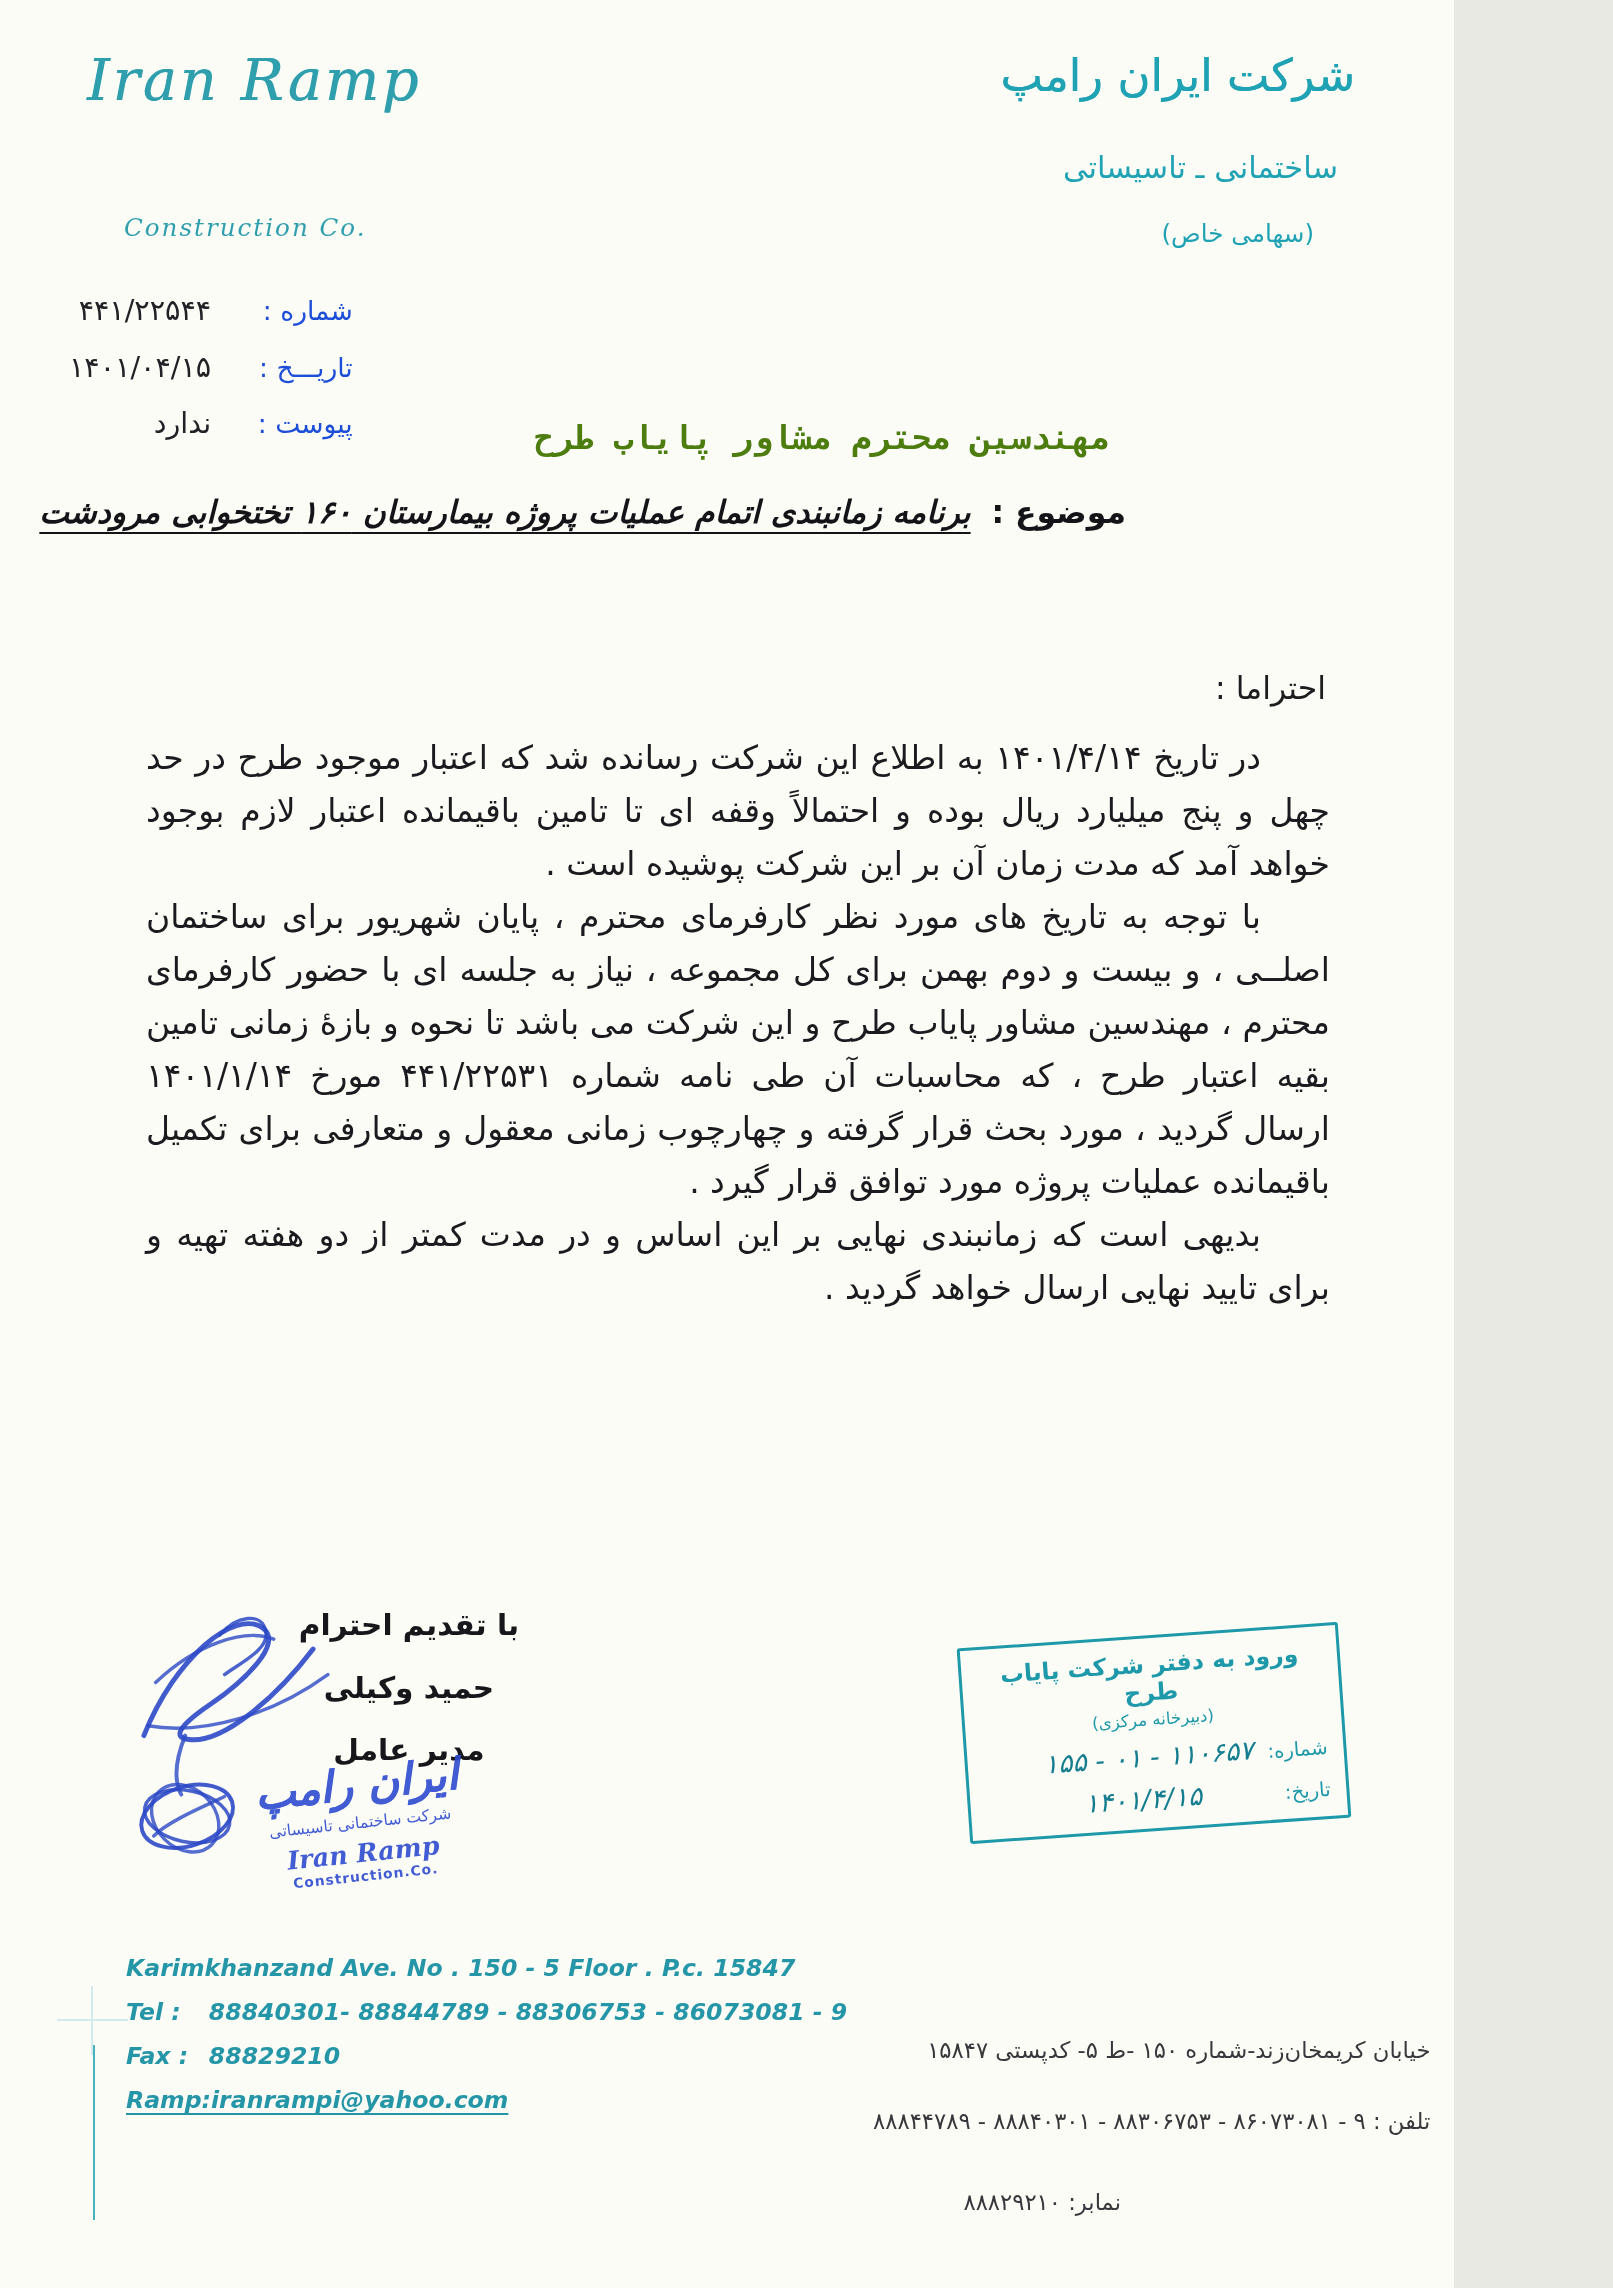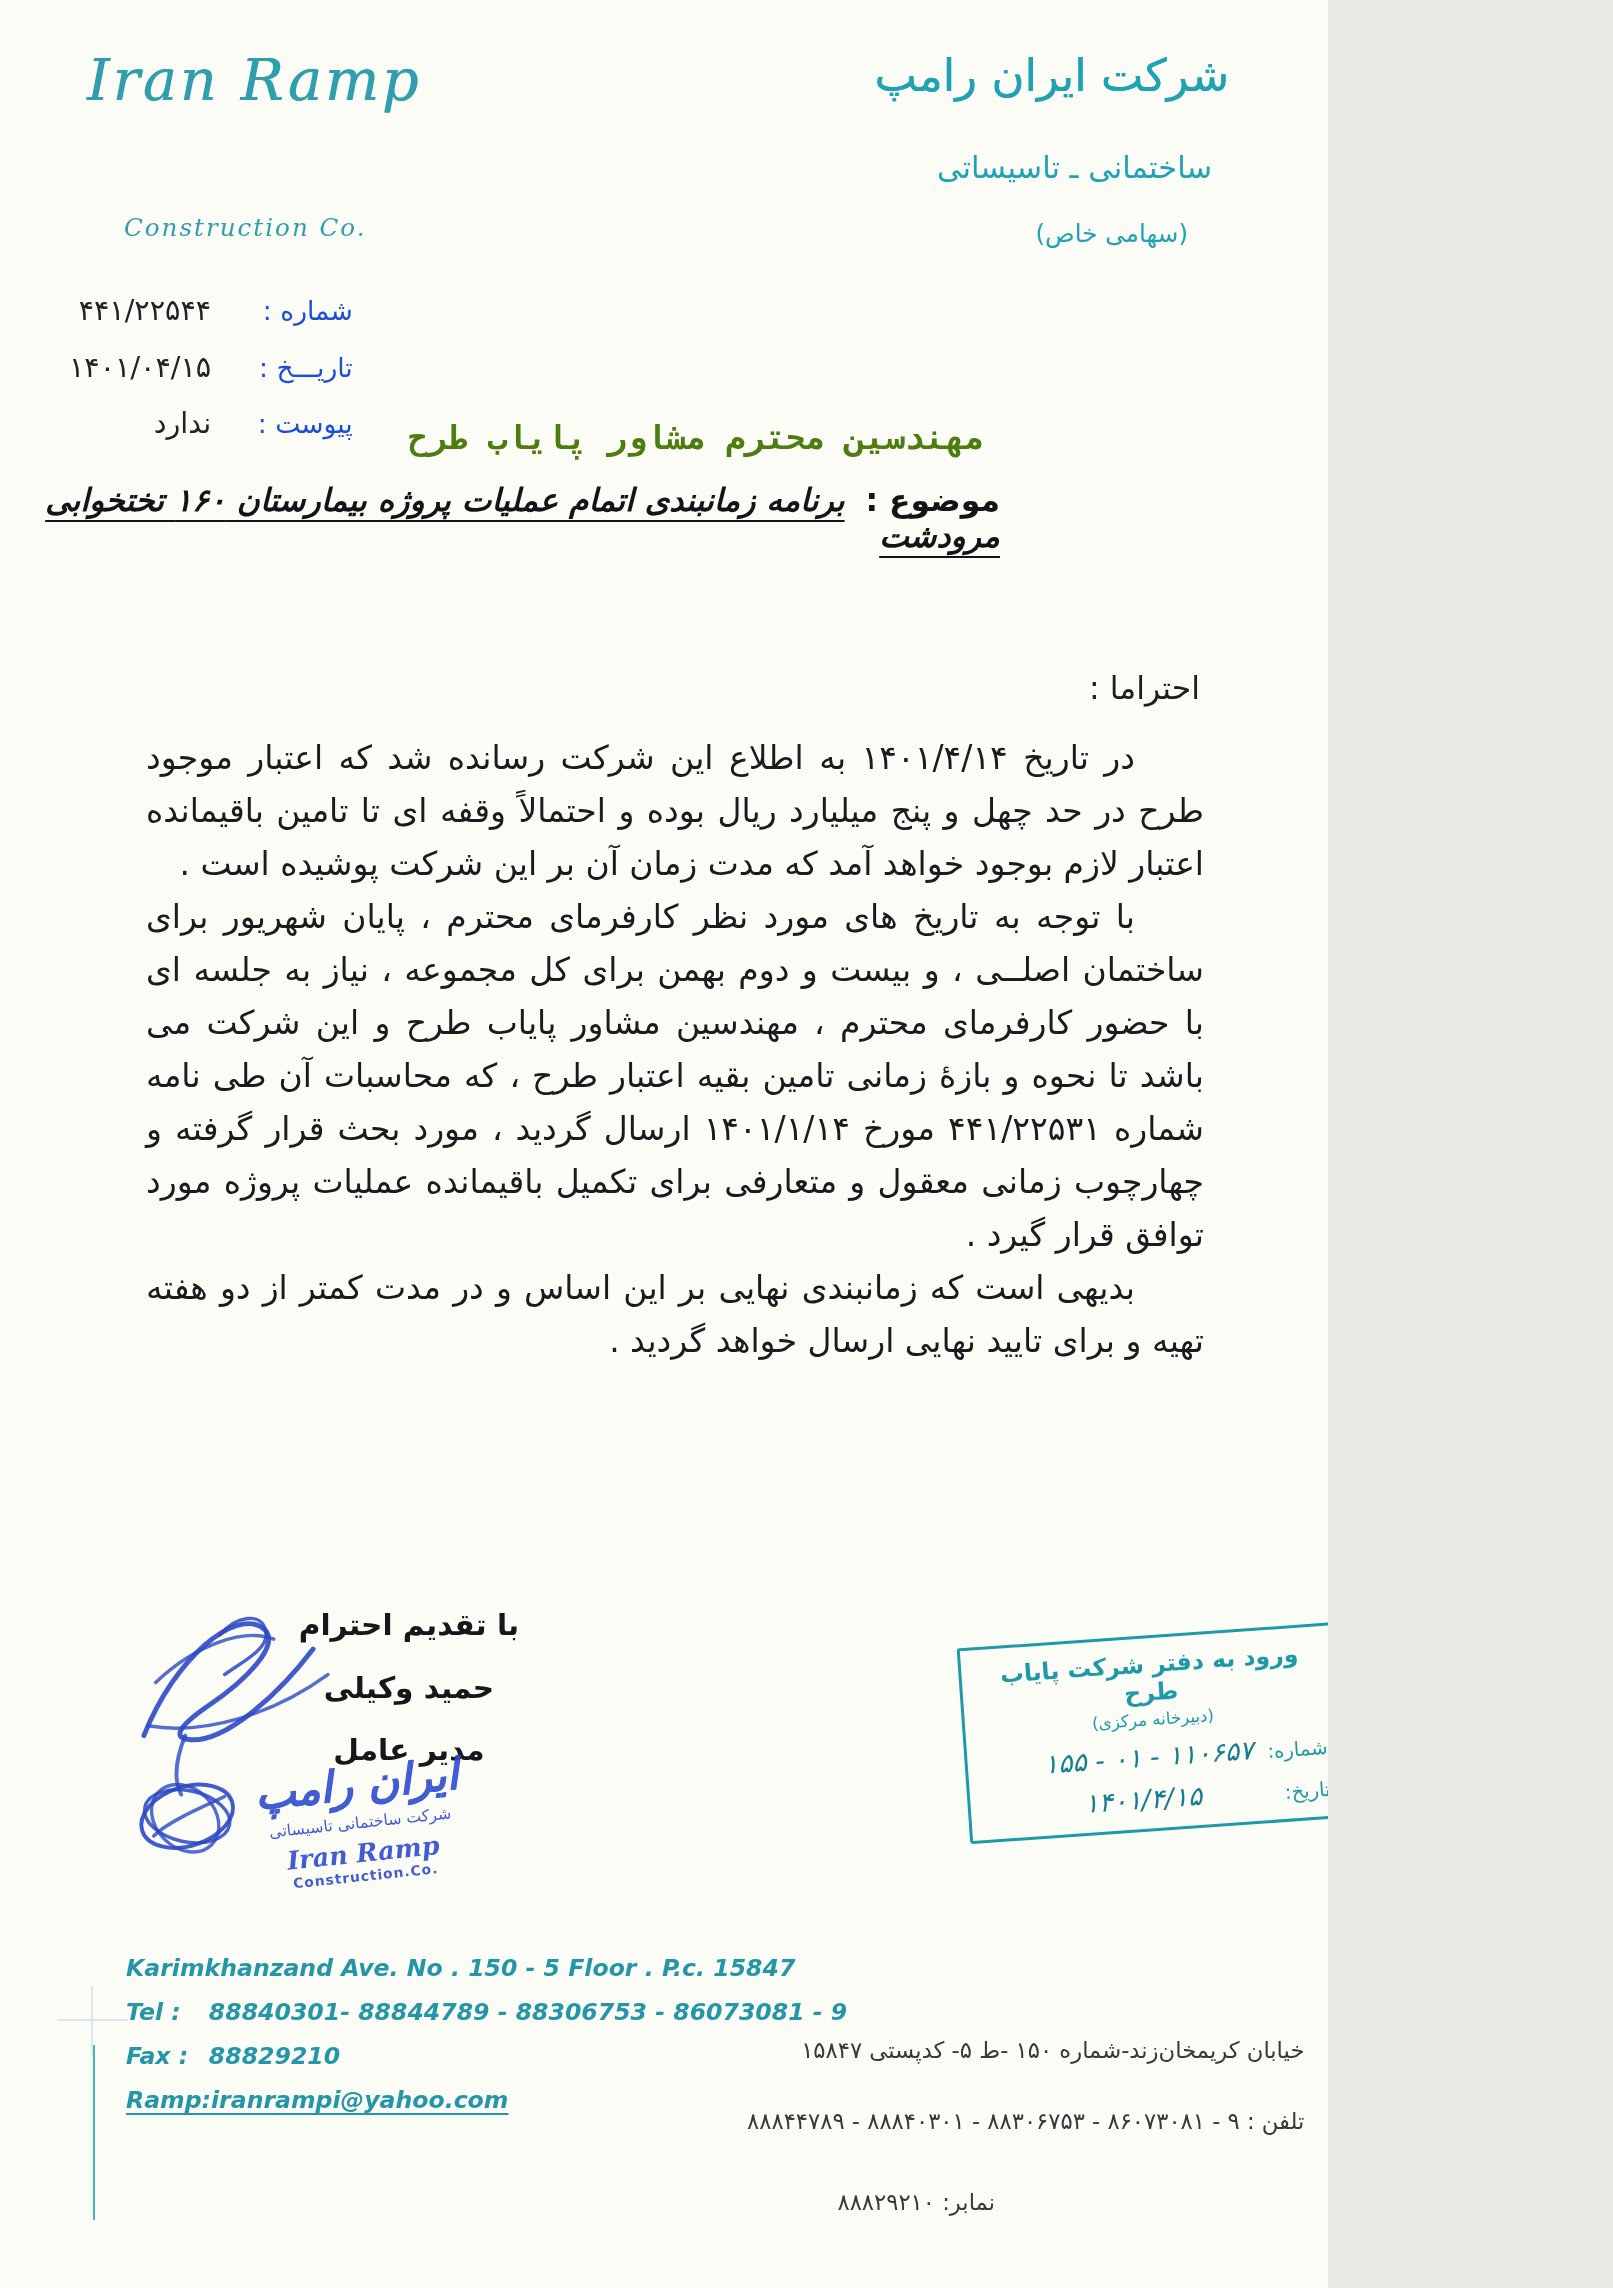--- a/index.html
+++ b/index.html
@@ -3,21 +3,21 @@
 <meta charset="utf-8">
 <style>
   * { margin:0; padding:0; box-sizing:border-box; }
   html, body { width:1614px; height:2288px; }
   body {
     font-family:"DejaVu Sans", sans-serif;
     background:#e9e9e4;
   }
   .page {
     position:relative;
-    width:1328px; height:2288px;
+    width:1454px; height:2288px;
     background:#fcfcf7;
     overflow:hidden;
   }
   .abs { position:absolute; }
 
   
   .logo-script {
     left:87px; top:47px;
     font-family:"DejaVu Serif", serif;
     font-style:italic;
@@ -67,21 +67,21 @@
 
   
   .addressee {
     right:344px; top:418px;
     direction:rtl;
     font-size:33px; font-weight:bold;
     color:#4d7c0f;
     font-family:Liberation Mono, monospace;
   }
   .subject {
-    right:328px; top:482px;
+    right:328px; top:494px;
     direction:rtl;
     font-size:31.5px; font-weight:bold;
     color:#141418;
   }
   .subject .subject-text {
     font-style:italic;
     text-decoration:underline;
     text-underline-offset:8.9px;
     text-decoration-thickness:2px;
     margin-right:9.9px;

